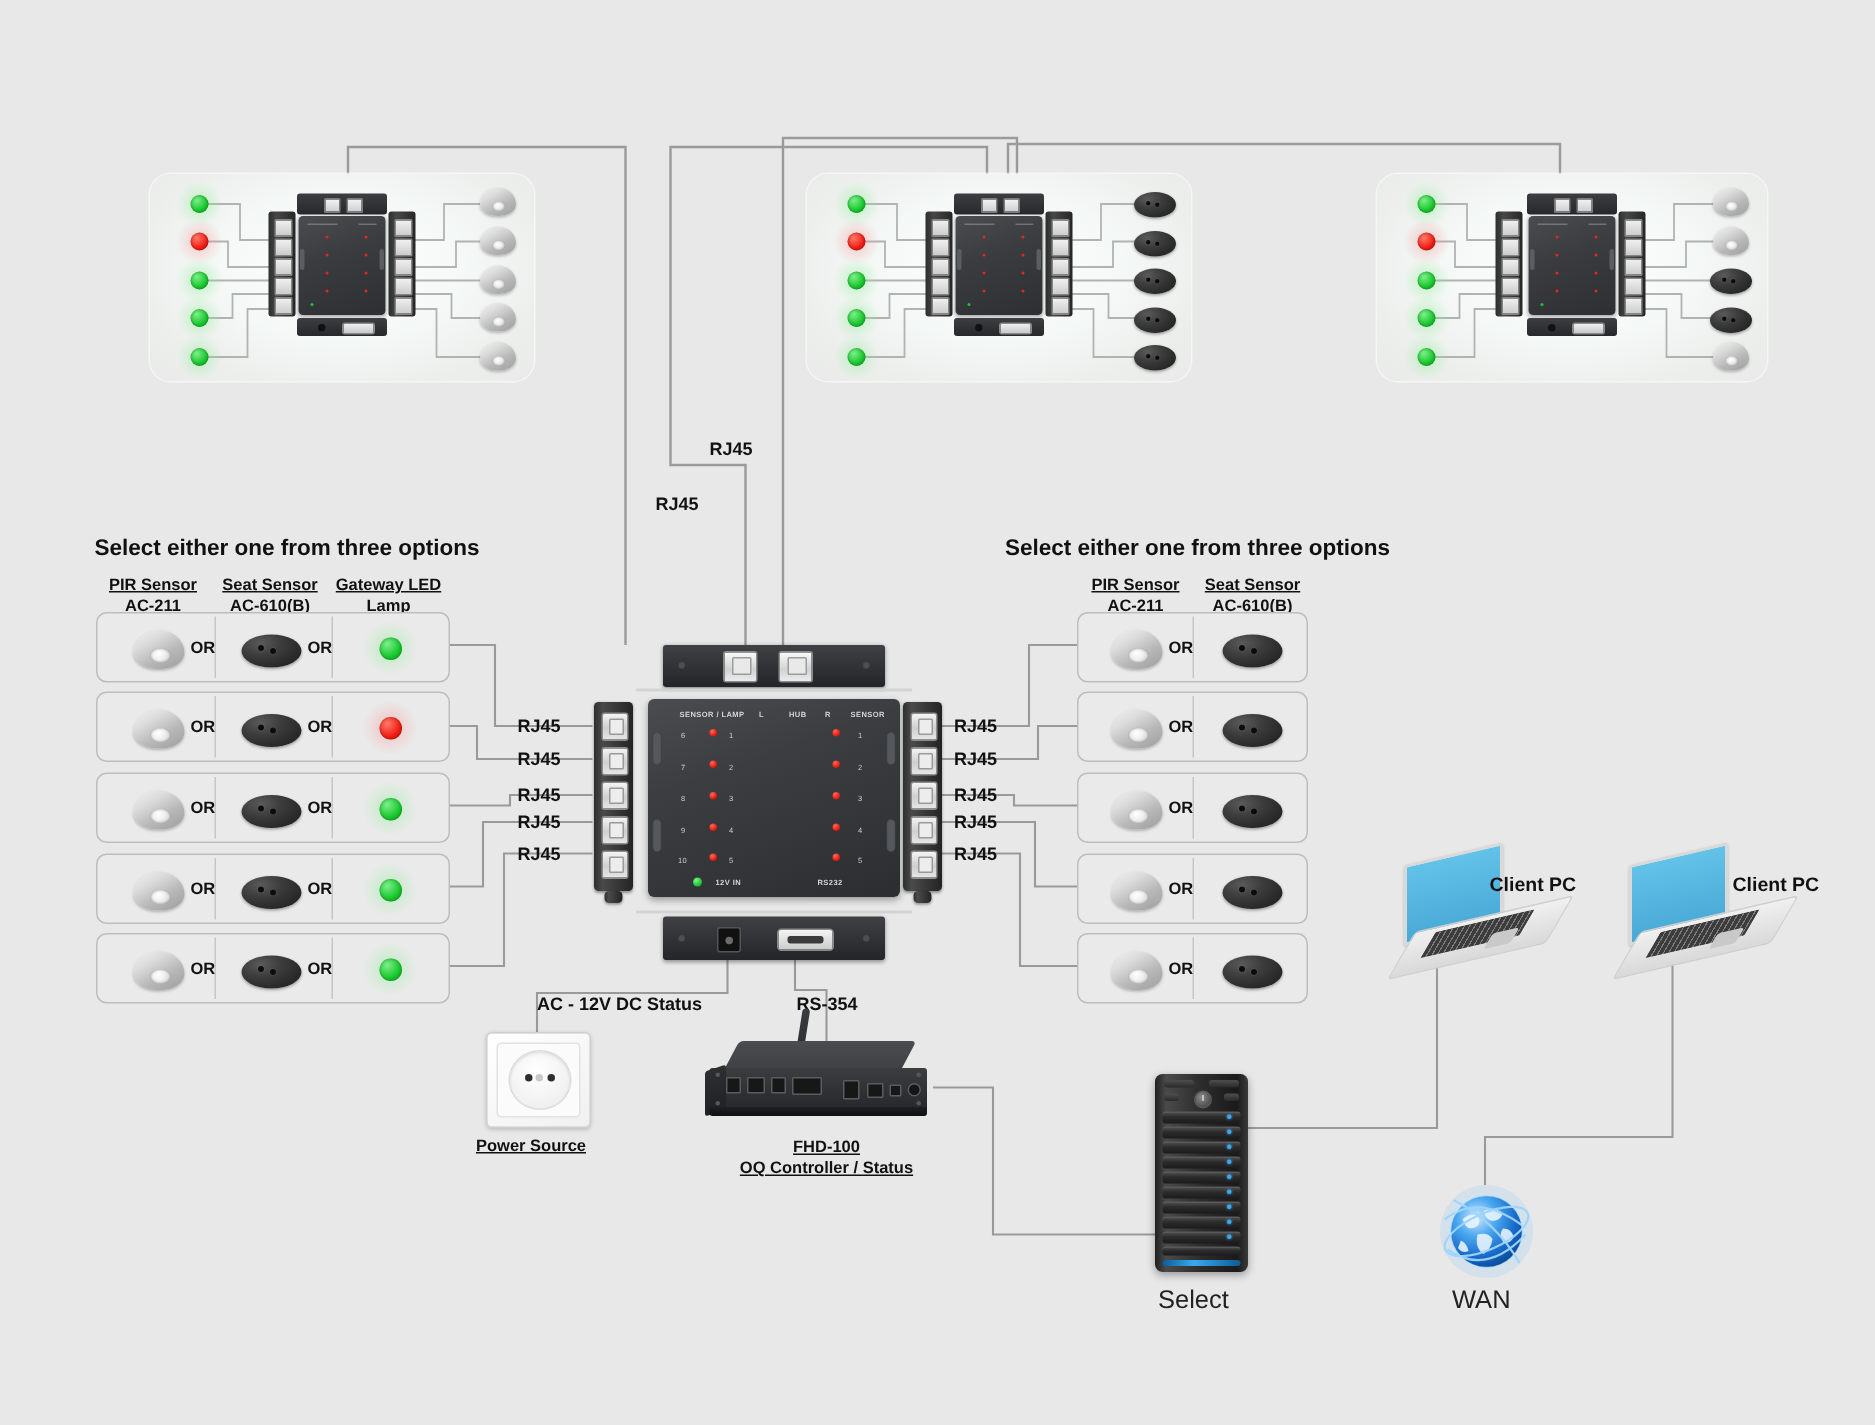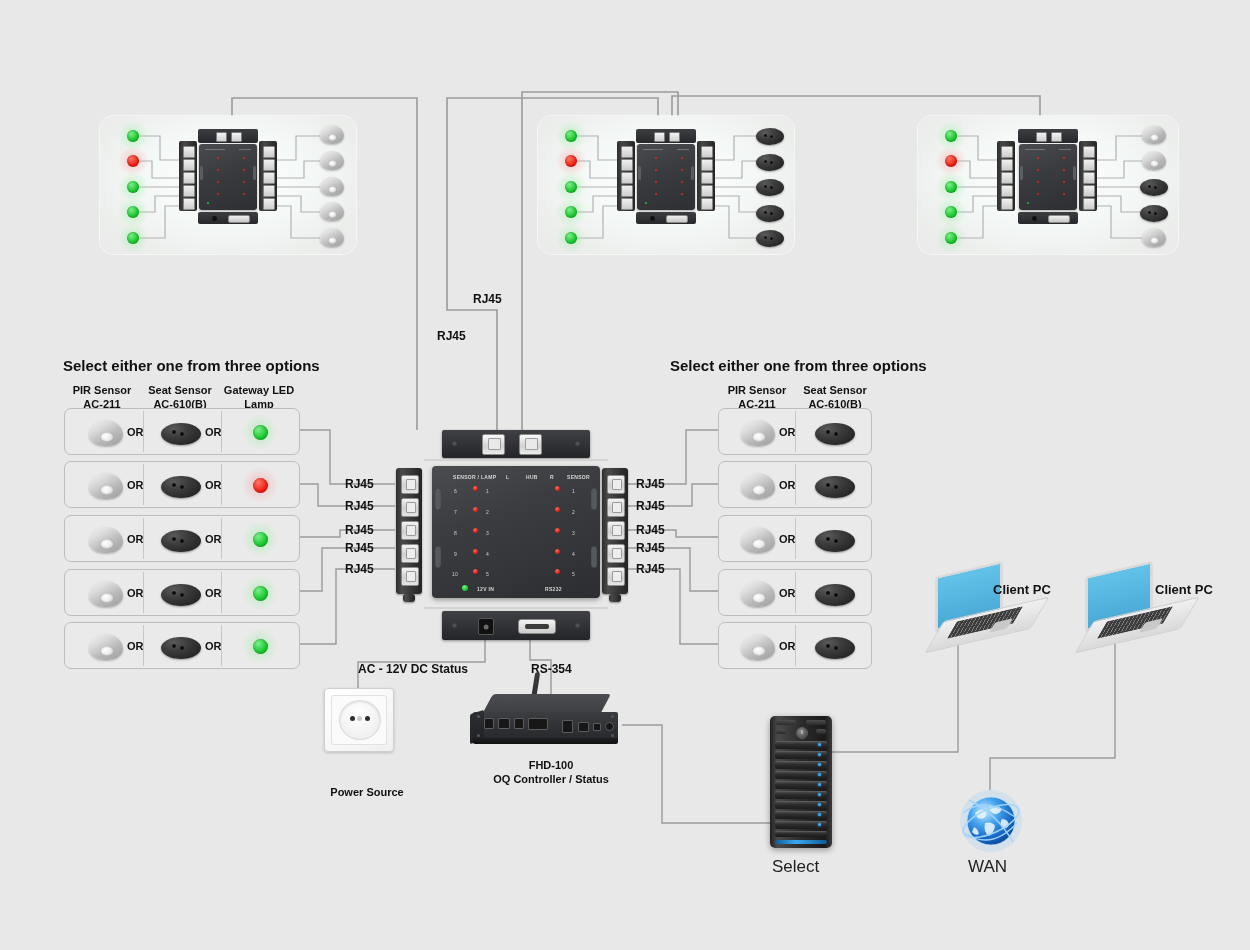--- a/index.html
+++ b/index.html
@@ -12,21 +12,21 @@
   }
   #stage{position:absolute;left:0;top:0;width:1250px;height:950px;}
   svg.wires{position:absolute;left:0;top:0;width:1250px;height:950px;pointer-events:none;}
 
   
   .lbl{position:absolute;font-weight:bold;color:#111;white-space:nowrap;}
   .lbl.rj{font-size:12px;}
   .lbl.hdr{font-size:15px;}
   .lbl.dev{font-size:12px;text-align:center;line-height:1.25;}
   .lbl.big{font-size:17px;color:#222;font-weight:normal;}
-  .cap{position:absolute;font-size:11px;font-weight:bold;color:#111;text-align:center;line-height:1.3;}
+  .cap{position:absolute;font-size:11px;font-weight:bold;color:#111;text-align:center;line-height:1.3;text-decoration:underline;}
 
   
   .room{position:absolute;border-radius:14px;
         background:radial-gradient(ellipse at 50% 45%, #fdfffe 0%, #f4f8f6 45%, #eceeec 78%, #e9eae9 100%);
         box-shadow:0 0 0 1px rgba(255,255,255,.6);}
   
   .led{position:absolute;border-radius:50%;}
   .led .core{position:absolute;border-radius:50%;}
   .led.green{background:radial-gradient(circle,rgba(110,235,120,.40) 0%,rgba(140,240,150,.18) 45%,rgba(190,250,195,0) 72%);}
   .led.red{background:radial-gradient(circle,rgba(248,120,120,.40) 0%,rgba(250,150,150,.18) 45%,rgba(255,200,200,0) 72%);}
@@ -742,21 +742,21 @@
   <div class="lbl rj" style="left:636px;top:562px;">RJ45</div>
 
   <div class="lbl rj" style="left:358px;top:662px;">AC - 12V DC Status</div>
   <div class="socket" style="left:324px;top:688px;width:68px;height:62px;">
     <div class="inner" style="left:6px;top:6px;width:54px;height:48px;"></div>
     <div class="round" style="left:14px;top:11px;width:40px;height:38px;"></div>
     <div class="hole" style="left:25px;top:27px;width:5px;height:5px;"></div>
     <div class="hole" style="left:40px;top:27px;width:5px;height:5px;"></div>
     <div class="earth" style="left:32px;top:27px;width:5px;height:5px;"></div>
   </div>
-  <div class="cap" style="left:319px;top:757px;width:96px;margin-top:28px;">Power Source</div>
+  <div class="cap" style="left:306px;top:757px;width:96px;">Power Source</div>
 
   <div class="lbl rj" style="left:531px;top:662px;">RS-354</div>
   <div class="gw" style="left:468px;top:690px;width:156px;height:68px;">
     <div class="ant" style="left:63px;top:-18px;width:5px;height:54px;"></div>
     <div class="top" style="left:18px;top:4px;width:118px;height:26px;"></div>
     <div class="front" style="left:5px;top:22px;width:145px;height:28px;"></div>
     <div class="side" style="left:2px;top:22px;width:14px;height:30px;"></div>
     <div style="position:absolute;left:5px;top:48px;width:145px;height:6px;background:linear-gradient(180deg,#1d1f22,#111);border-radius:0 0 2px 2px;"></div>
     <div class="port" style="left:16px;top:28px;width:8px;height:9px;"></div>
     <div class="port" style="left:30px;top:28px;width:10px;height:9px;"></div>

